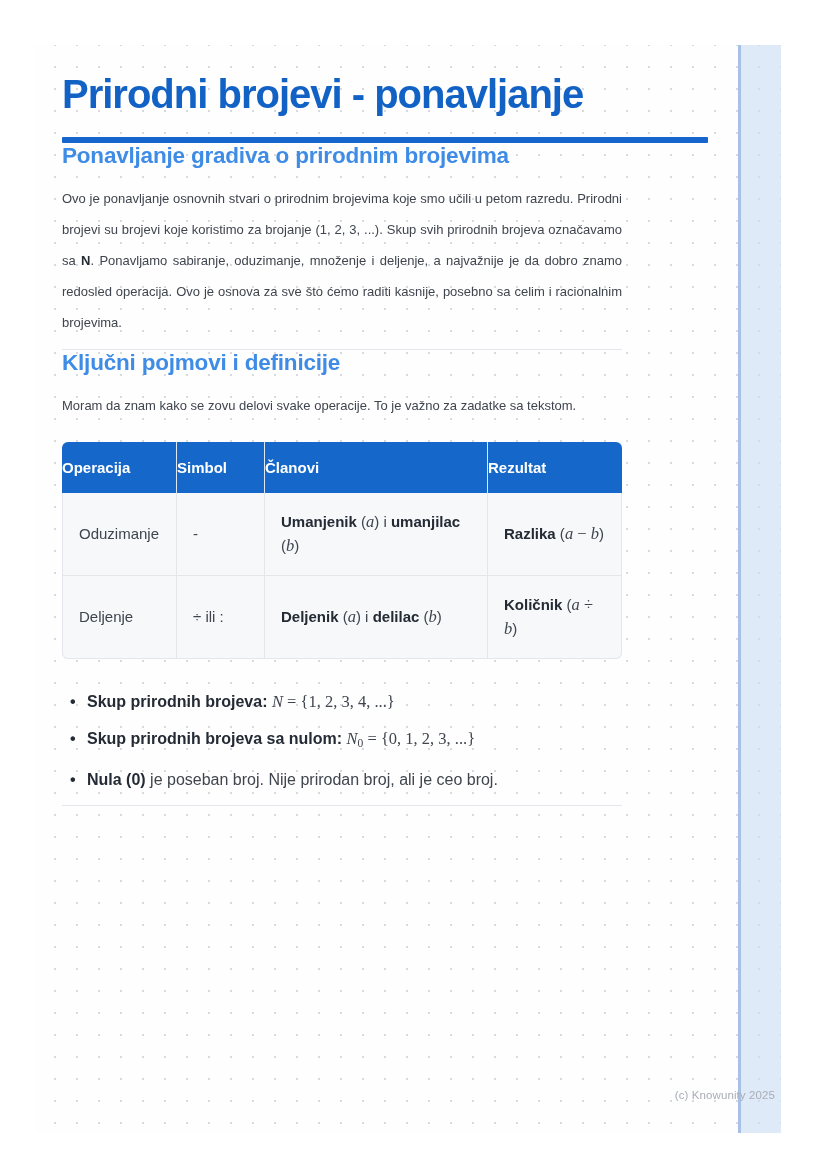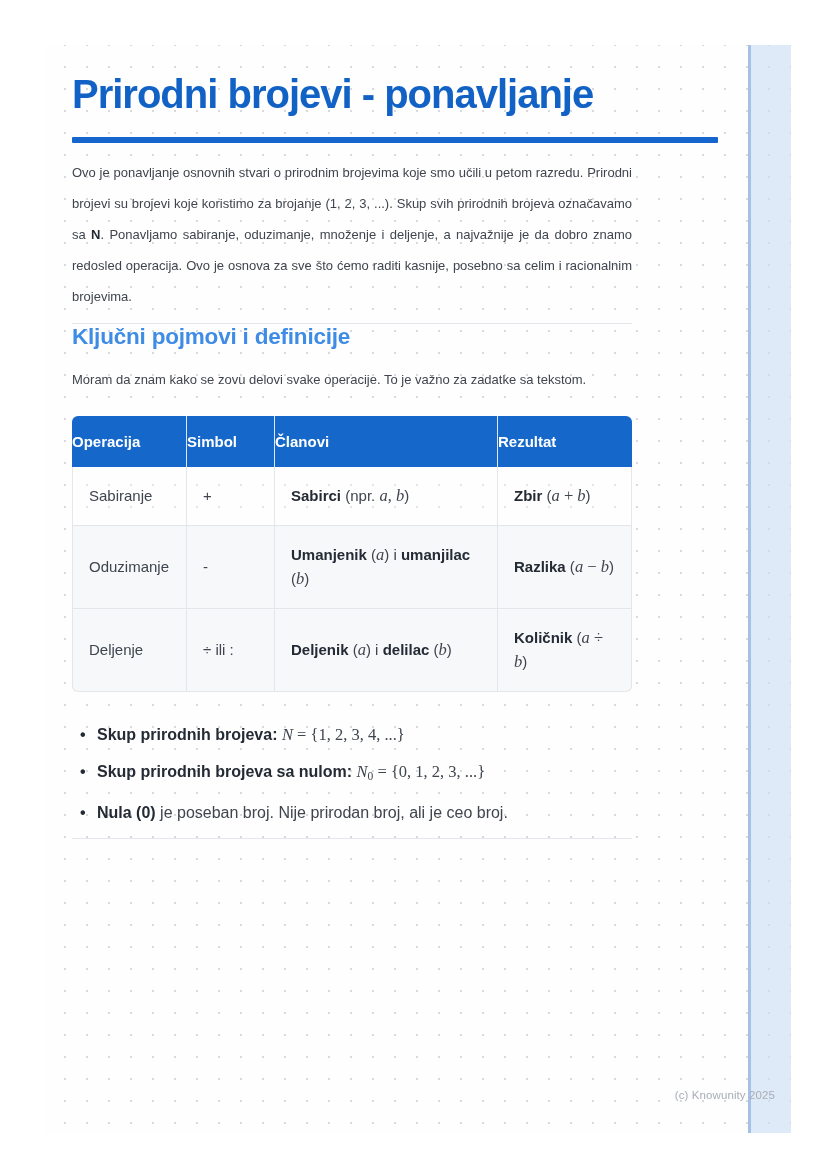--- a/index.html
+++ b/index.html
@@ -1,21 +1,21 @@
 <!DOCTYPE html>
 <html><head>
 <meta charset="utf-8">
 <style>
   html,body{margin:0;padding:0;}
   body{
     width:828px;height:1171px;position:relative;background:#ffffff;
     font-family:"Liberation Sans",sans-serif;color:#40474f;overflow:hidden;
   }
   .page{
-    position:absolute;left:45px;top:45px;width:746px;height:1088px;
+    position:absolute;left:35px;top:45px;width:746px;height:1088px;
     background-color:#fffefe;
     background-image:radial-gradient(circle,#d8d9dd 1.2px,rgba(0,0,0,0) 1.5px);
     background-size:22px 22px;background-position:9px 11px;
   }
   .stripe{
     position:absolute;top:0;right:0;width:40px;height:100%;
     background:rgba(206,223,245,0.65);
     border-left:3px solid #a6c0e6;
   }
   .content{position:relative;width:560px;padding:27px 0 0 27px;}
@@ -78,20 +78,21 @@
 <body>
 
 <div class="page">
   <div class="stripe"></div>
 
   <div class="content">
 
     <h1 class="doc-title">Prirodni brojevi - ponavljanje</h1>
     <div class="title-rule"></div>
 
+    <h2 class="sec sec-intro">Ponavljanje gradiva o prirodnim brojevima</h2>
     <p class="body"><span>Ovo je ponavljanje osnovnih stvari o prirodnim brojevima koje smo učili u petom razredu. Prirodni brojevi su brojevi koje koristimo za brojanje (1, 2, 3, ...). Skup svih prirodnih brojeva označavamo sa </span><span class="b">N</span><span>. Ponavljamo sabiranje, oduzimanje, množenje i deljenje, a najvažnije je da dobro znamo redosled operacija. Ovo je osnova za sve što ćemo raditi kasnije, posebno sa celim i racionalnim brojevima.</span></p>
 
     <div class="divider divider-1"></div>
 
     <h2 class="sec sec-key">Ključni pojmovi i definicije</h2>
     <p class="body">Moram da znam kako se zovu delovi svake operacije. To je važno za zadatke sa tekstom.</p>
 
     <table class="ops">
       <colgroup>
           <col class="c1">
@@ -101,26 +102,20 @@
         </colgroup>
       <thead>
         <tr>
           <th>Operacija</th>
           <th>Simbol</th>
           <th>Članovi</th>
           <th>Rezultat</th>
         </tr>
       </thead>
       <tbody id="ops-body">
-          <tr>
-            <td>Sabiranje</td>
-            <td>+</td>
-            <td><span class="b">Sabirci</span><span> (npr. </span><span class="mvar">a</span><span class="math">, </span><span class="mvar">b</span><span>)</span></td>
-            <td><span class="b">Zbir</span><span> (</span><span class="mvar">a</span><span class="math"> + </span><span class="mvar">b</span><span>)</span></td>
-          </tr>
           <tr class="alt">
             <td>Oduzimanje</td>
             <td>-</td>
             <td><span class="b">Umanjenik</span><span> (</span><span class="mvar">a</span><span>) i </span><span class="b">umanjilac</span><span> (</span><span class="mvar">b</span><span>)</span></td>
             <td><span class="b">Razlika</span><span> (</span><span class="mvar">a</span><span class="math"> − </span><span class="mvar">b</span><span>)</span></td>
           </tr>
           <tr class="alt">
             <td>Deljenje</td>
             <td>÷ ili :</td>
             <td><span class="b">Deljenik</span><span> (</span><span class="mvar">a</span><span>) i </span><span class="b">delilac</span><span> (</span><span class="mvar">b</span><span>)</span></td>

